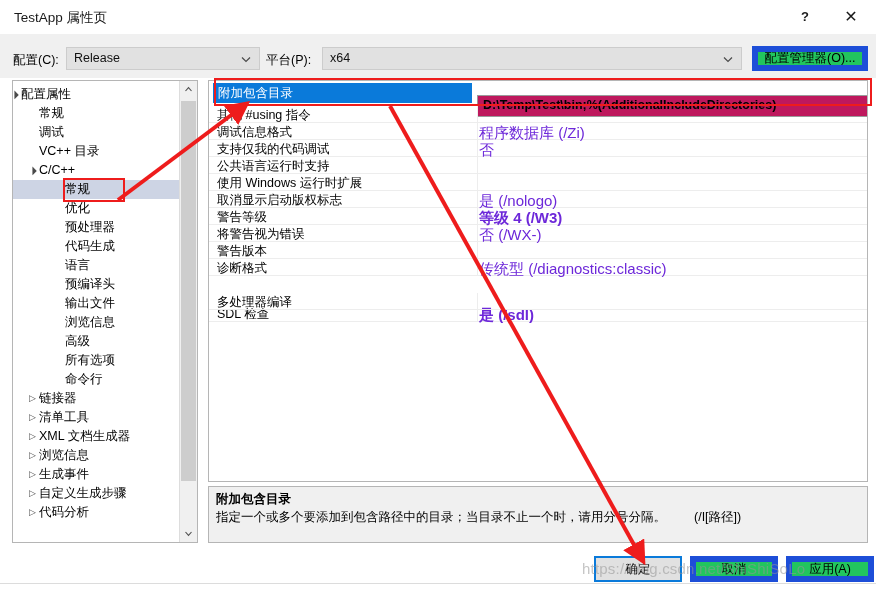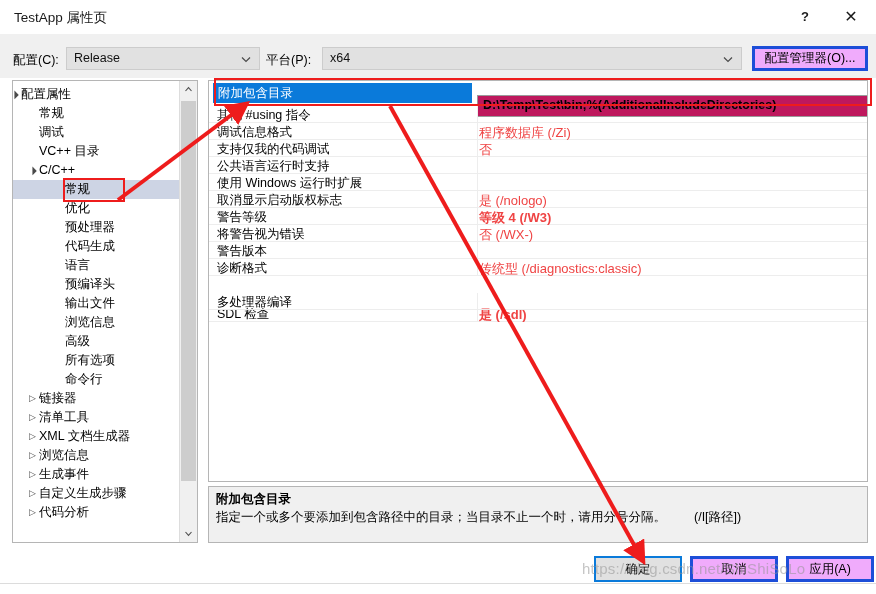--- a/index.html
+++ b/index.html
@@ -79,22 +79,22 @@
   .combo .carrow {
     position: absolute;
     right: 6px; top: 4px;
     width: 14px; height: 14px;
   }
   .combo-config   { left: 66px;  top: 47px; width: 194px; }
   .combo-platform { left: 322px; top: 47px; width: 420px; }
 
   .btn {
     position: absolute;
-    background: #f0abfc;
-    border: 3px solid #1d4ed8;
+    background: #22c55e;
+    border: 6px solid #1d4ed8;
     box-sizing: border-box;
     font-size: 12.5px;
     color: #000;
     display: flex;
     align-items: center;
     justify-content: center;
     white-space: nowrap;
     cursor: default;
   }
   .btn-cfgmgr { left: 752px; top: 46px; width: 116px; height: 25px; }
@@ -182,23 +182,23 @@
   .gname {
     position: absolute;
     left: 8px; top: 1px;
     font-size: 12.5px;
     white-space: nowrap;
     color: #000;
   }
   .gval {
     position: absolute;
     left: 270px; top: 1px;
-    font-size: 13px;
-    white-space: nowrap;
-    color: #ef4444;
+    font-size: 15px;
+    white-space: nowrap;
+    color: #6d28d9;
   }
   .gval.bold { font-weight: bold; }
   .gsplit {
     position: absolute;
     left: 268px; top: 0;
     width: 1px; height: 17px;
     background: #ededed;
   }
 
   

